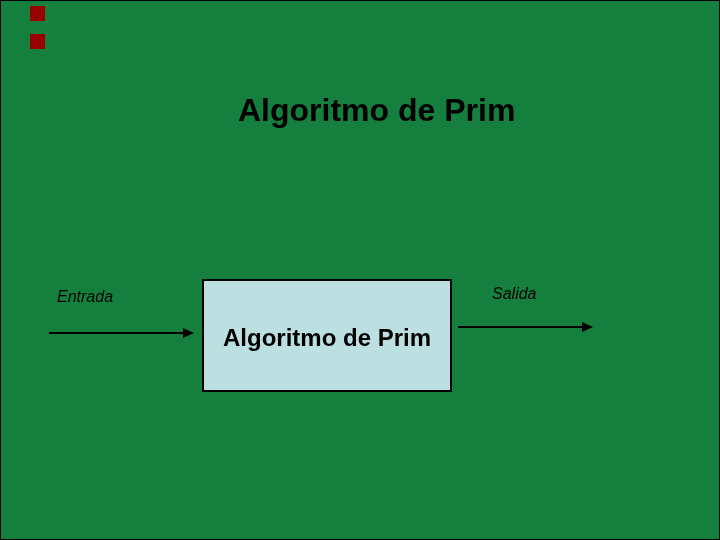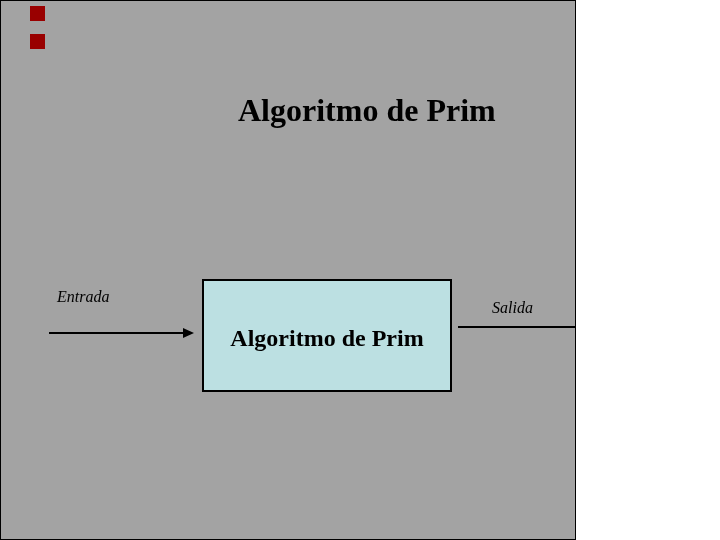--- a/index.html
+++ b/index.html
@@ -3,27 +3,26 @@
 <meta charset="utf-8">
 <style>
   html, body {
     margin: 0;
     padding: 0;
     background: #ffffff;
     font-family: "Liberation Sans", "DejaVu Sans", sans-serif;
   }
   .slide {
     position: relative;
-    width: 576px;
+    width: 720px;
     height: 540px;
-    background: #a3a3a3;
+    background: #15803d;
     border: 1px solid #000000;
     box-sizing: border-box;
     overflow: hidden;
-    font-family: Liberation Serif, serif;
   }
   .deco-square {
     position: absolute;
     width: 15px;
     height: 15px;
     background: #990000;
   }
   .deco-square.top { left: 29px; top: 5px; }
   .deco-square.bottom { left: 29px; top: 33px; }
   .slide-title {
@@ -38,21 +37,21 @@
   }
   .io-label {
     position: absolute;
     font-size: 16px;
     font-style: italic;
     line-height: 1.2;
     color: #000000;
     white-space: nowrap;
   }
   .io-label.input { left: 56px; top: 286px; }
-  .io-label.output { left: 491px; top: 297px; }
+  .io-label.output { left: 491px; top: 283px; }
   .process-box {
     position: absolute;
     left: 201px;
     top: 278px;
     width: 250px;
     height: 113px;
     box-sizing: border-box;
     background: #BCE0E2;
     border: 2px solid #000000;
     display: flex;

